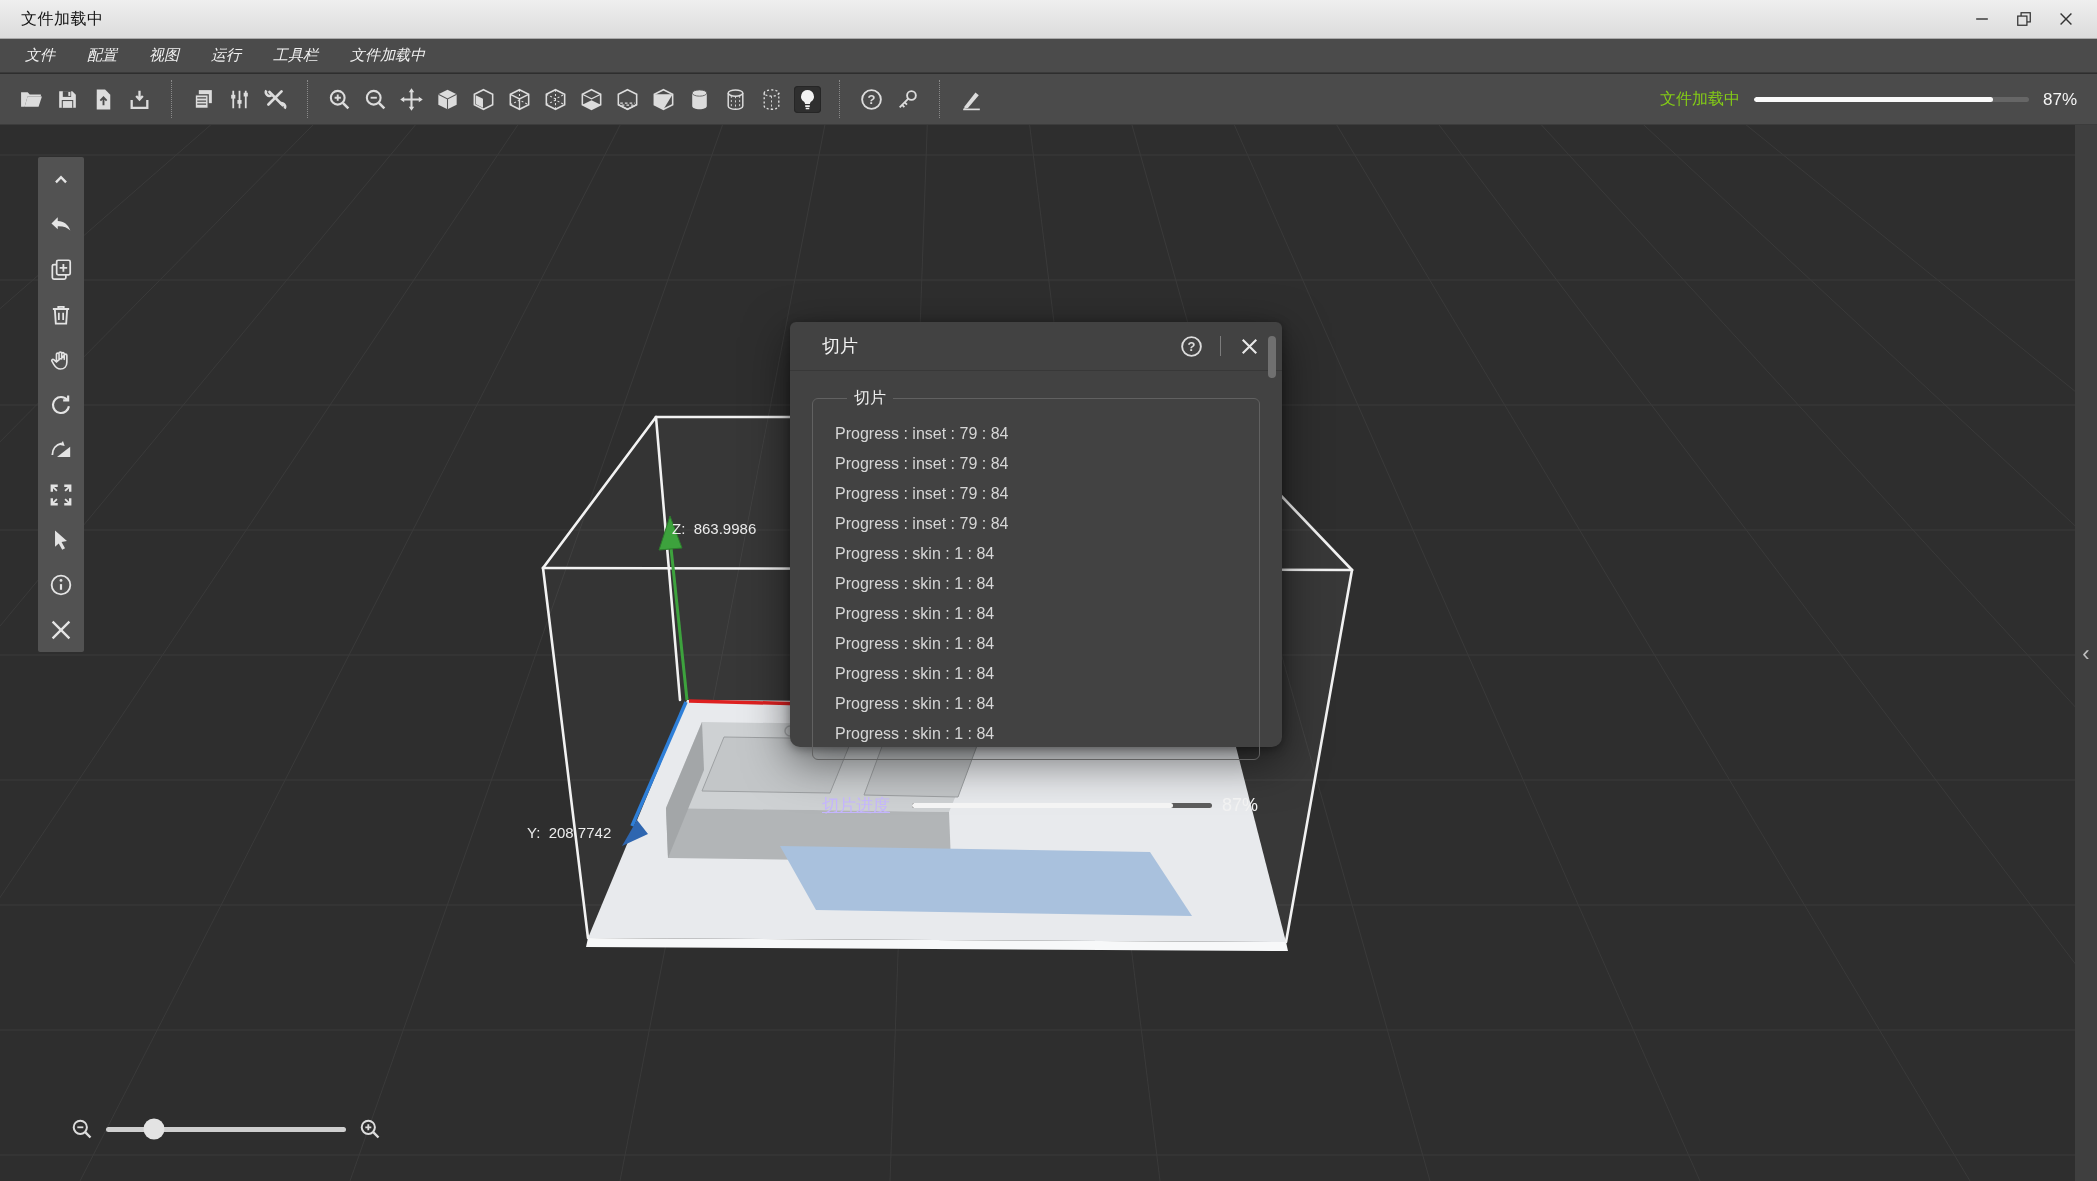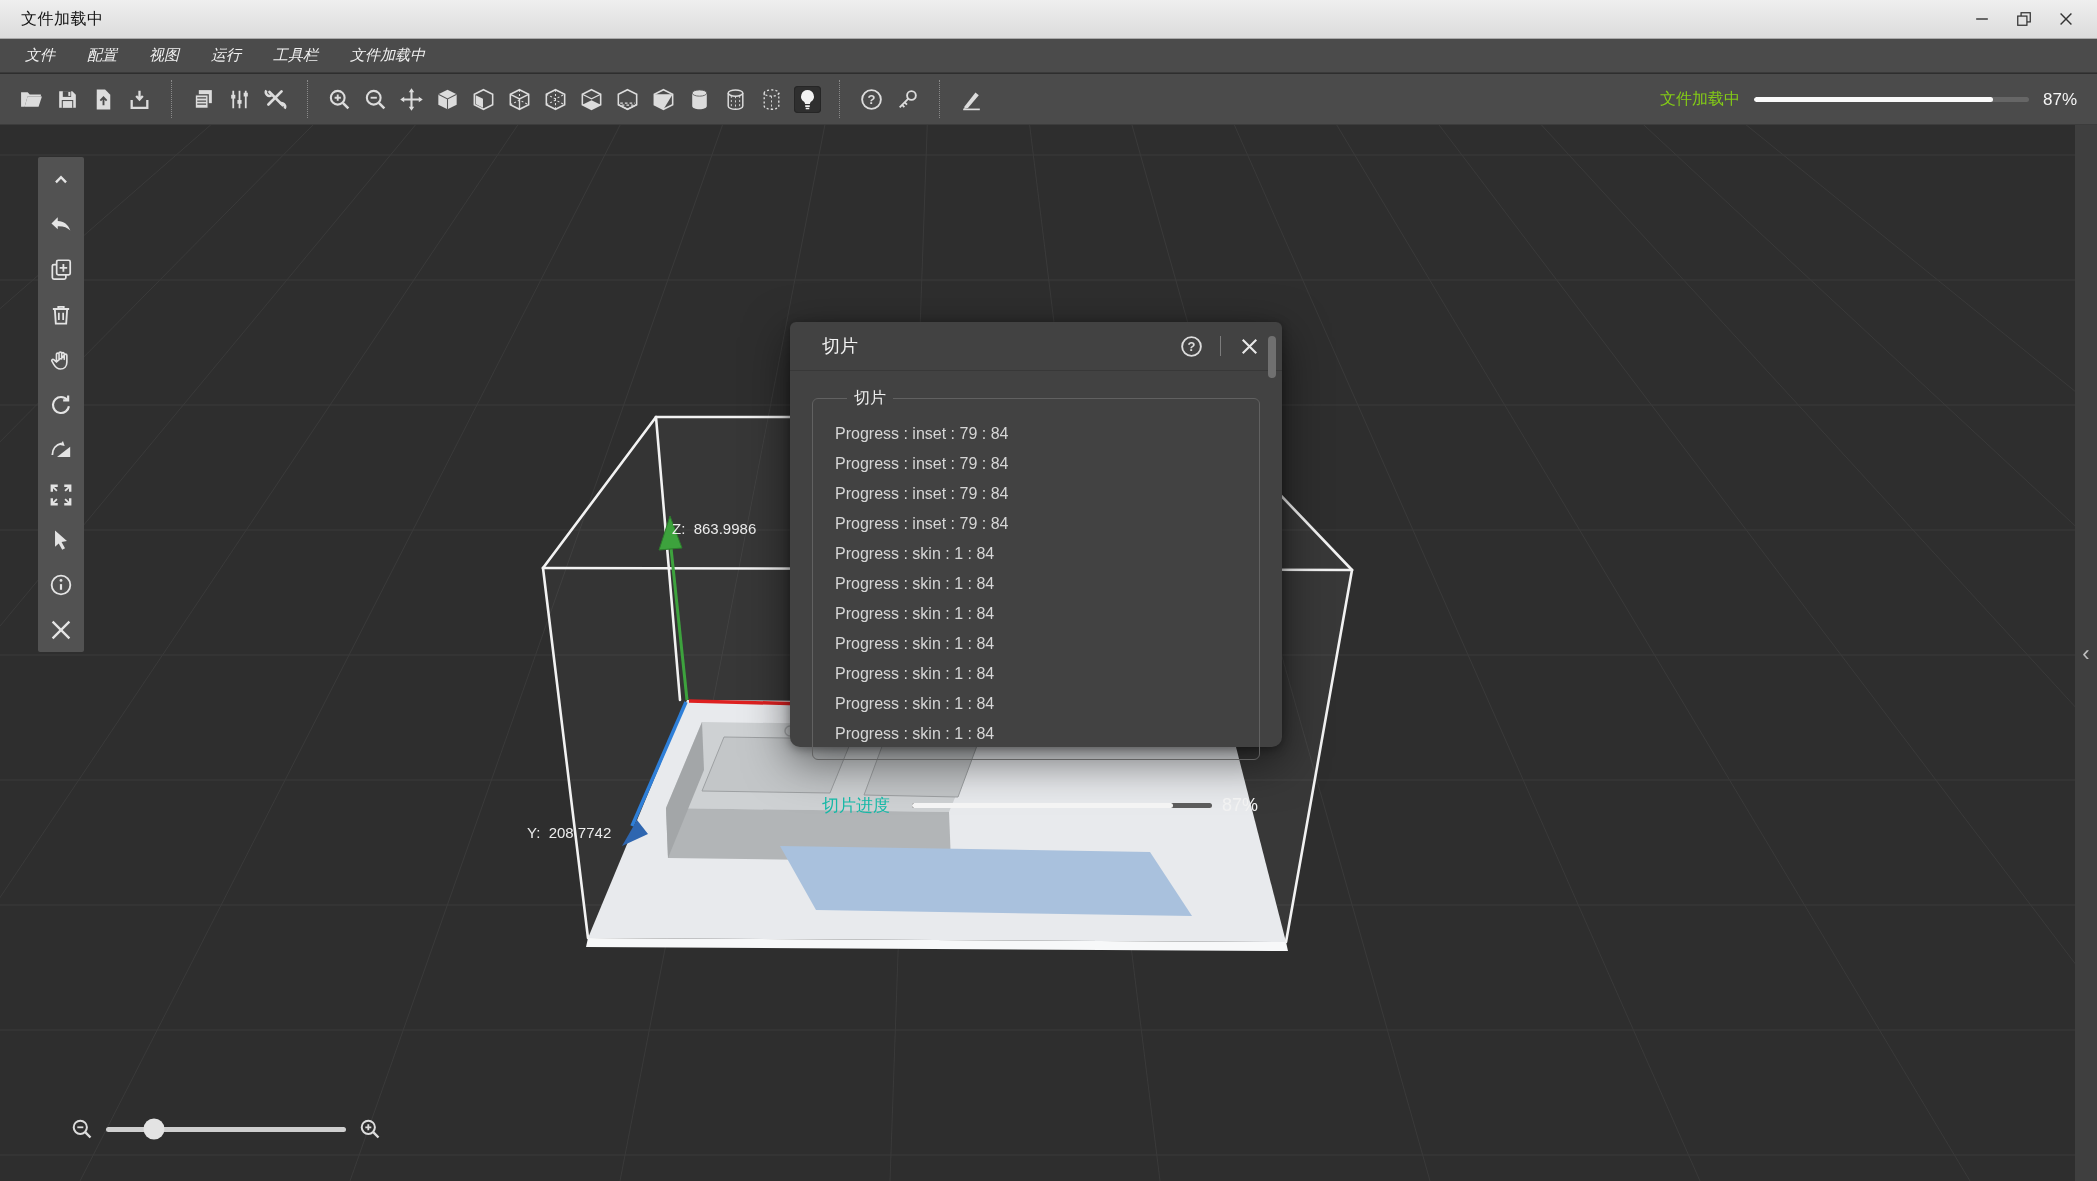--- a/index.html
+++ b/index.html
@@ -97,21 +97,21 @@
   #dialog fieldset{
     position:absolute;left:22px;top:66px;width:448px;height:372px;
     border:1px solid #616161;border-radius:6px;margin:0;padding:10px 14px 0 22px;
     box-sizing:border-box;overflow:hidden;
   }
   #dialog legend{color:#eeeeee;font-size:16px;padding:0 7px;margin-left:12px;}
   .log-line{height:30px;line-height:30px;color:#d6d6d6;font-size:16px;white-space:nowrap;}
   .log-line.gap{margin-bottom:7px;}
   #log-scroll-thumb{position:absolute;right:6px;top:14px;width:8px;height:42px;border-radius:4px;background:#707070;}
   #dlg-progress-row{position:absolute;left:0;top:468px;width:100%;height:30px;display:flex;align-items:center;}
-  #dlg-progress-row .plabel{margin-left:32px;color:#14b8a6;font-size:17px;}
+  #dlg-progress-row .plabel{margin-left:32px;color:#c4b5fd;font-size:17px;text-decoration:underline;}
   .dlg-progress{position:relative;margin-left:22px;width:300px;height:5px;border-radius:3px;background:#5c5c5c;overflow:hidden;}
   .dlg-progress .fill{height:100%;background:#f4f4f4;border-radius:3px;}
   #dlg-progress-row .ppct{margin-left:auto;margin-right:24px;color:#f2f2f2;font-size:18px;}
   #dlg-buttons{position:absolute;left:0;top:520px;width:100%;height:44px;}
   .dlg-btn{
     position:absolute;height:42px;border-radius:21px;background:transparent;
     border:1px solid #6e6e6e;color:#8f8f8f;font-size:15px;
     font-family:"Liberation Sans","DejaVu Sans",sans-serif;
   }
   #btn-save{left:176px;width:132px;}

